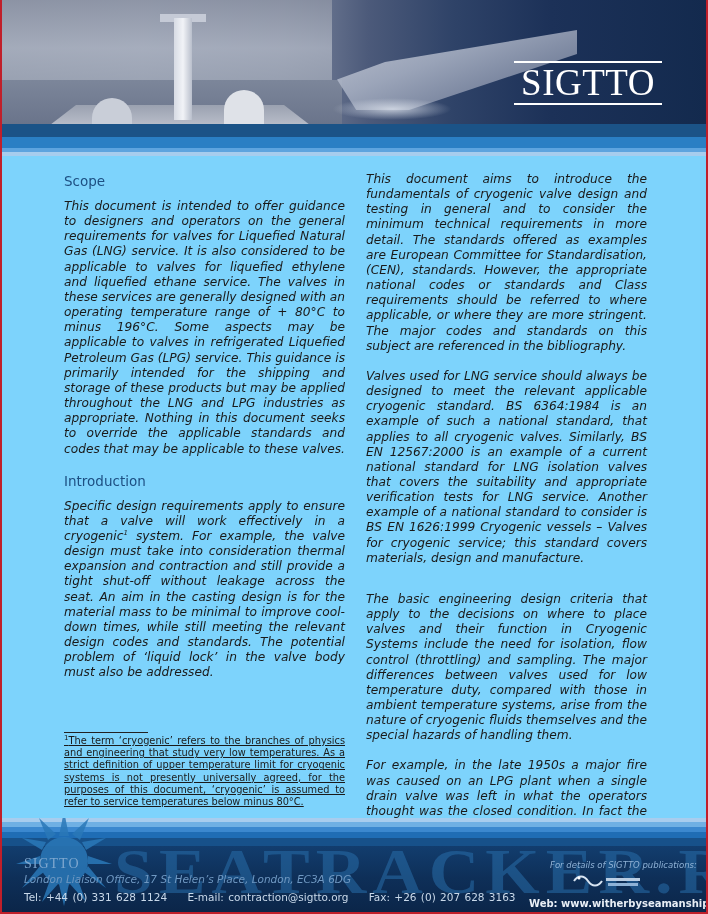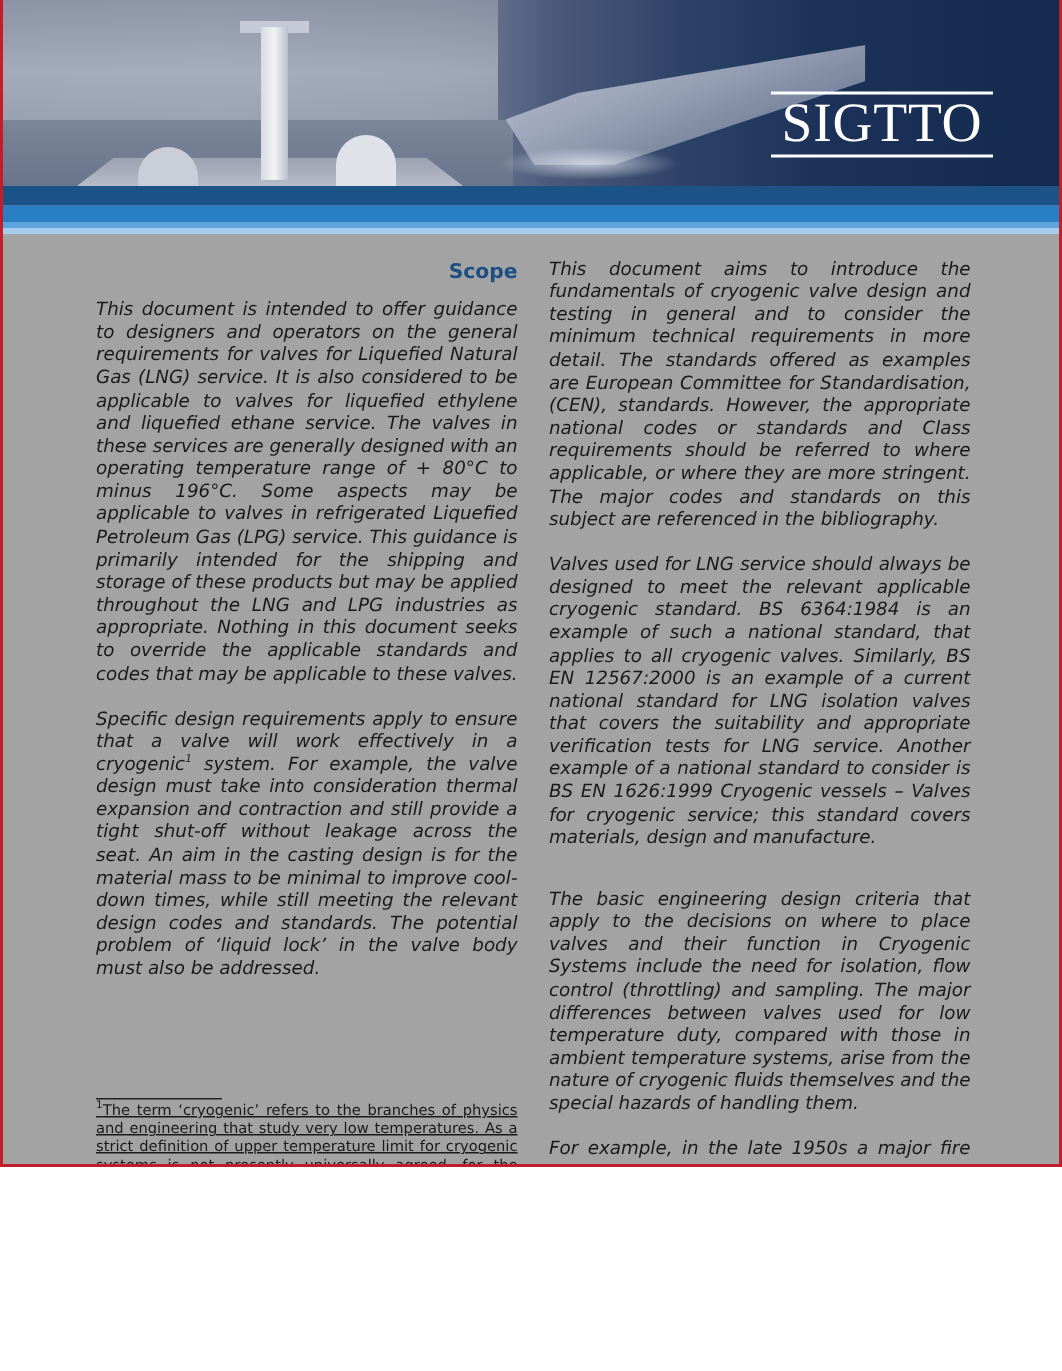--- a/index.html
+++ b/index.html
@@ -1,18 +1,18 @@
 <!DOCTYPE html>
 <html><head>
 <meta charset="utf-8">
 <style>
   * { box-sizing: border-box; margin: 0; padding: 0; }
   html, body { width: 708px; height: 914px; background: #ffffff; overflow: hidden; }
   body { font-family: "DejaVu Sans", sans-serif; position: relative; }
-  .page { position: absolute; left: 0; top: 0; width: 708px; height: 778px; border: 2px solid #c01f2a; border-top: none; overflow: hidden; background: #a3a3a3; }
+  .page { position: absolute; left: 0; top: 0; width: 708px; height: 914px; border: 2px solid #c01f2a; border-top: none; overflow: hidden; background: #7dd3fc; }
 
   
   .banner { position: absolute; left: 0; top: 0; width: 704px; height: 124px;
     background: linear-gradient(90deg, #8a93a5 0%, #9aa3b6 20%, #7e889f 40%, #4c5a7a 52%, #2f4368 64%, #1c3158 78%, #132a4e 100%); overflow: hidden; }
   .banner .sky { position: absolute; left: 0; top: 0; width: 330px; height: 80px; background: linear-gradient(180deg, #8c93a4 0%, #a8afbe 60%, #9ca4b4 100%); opacity: .85; }
   .banner .sea { position: absolute; left: 0; top: 80px; width: 340px; height: 44px; background: linear-gradient(180deg, #7c869a, #6a748b); }
   .banner .mast { position: absolute; left: 172px; top: 18px; width: 18px; height: 102px; background: linear-gradient(90deg,#d7dbe4,#f1f3f7,#b9bfcc); }
   .banner .mast-top { position: absolute; left: 158px; top: 14px; width: 46px; height: 8px; background: #c5cad6; }
   .banner .tank1 { position: absolute; left: 90px; top: 98px; width: 40px; height: 26px; background: #c9ced8; border-radius: 20px 20px 0 0; }
   .banner .tank2 { position: absolute; left: 222px; top: 90px; width: 40px; height: 34px; background: #dfe2e8; border-radius: 20px 20px 0 0; }
@@ -25,21 +25,21 @@
   .stripe { position: absolute; left: 0; width: 704px; }
   .s1 { top: 124px; height: 13px; background: #1b5387; }
   .s2 { top: 137px; height: 11px; background: #2a7fc4; }
   .s3 { top: 148px; height: 4px;  background: #5da4df; }
   .s4 { top: 152px; height: 4px;  background: #a7cdee; }
 
   
   .col { position: absolute; top: 172px; width: 281px; font-size: 12.2px; line-height: 15.15px; color: #1a1a1a; text-align: justify; }
   .col.left { left: 62px; }
   .col.right { left: 364px; }
-  .h { font-size: 13.5px; font-weight: bold; color: #1d4f82; line-height: 18px; margin-bottom: 9px; text-align: right; }
+  .h { font-size: 13.5px; font-weight: normal; color: #1d4f82; line-height: 18px; margin-bottom: 9px; text-align: left; }
   .p { margin-bottom: 15px; font-style: italic; }
   .sup { font-size: 7px; vertical-align: super; line-height: 0; }
   .footrule { position: absolute; left: 62px; top: 732px; width: 84px; height: 1px; background: #222; }
   .footnote { position: absolute; left: 62px; top: 735px; width: 281px; font-size: 9.8px; line-height: 12.2px; color: #1a1a1a; text-align: justify; text-decoration: underline; }
 
   
   .footer { position: absolute; left: 0; top: 818px; width: 704px; height: 96px; overflow: hidden;
     background: linear-gradient(180deg, #a8cdee 0px, #a8cdee 4px, #6fb0e4 4px, #6fb0e4 9px, #3b88cf 9px, #3b88cf 14px, #1f6db5 14px, #1f6db5 20px, #17518a 20px, #17518a 28px, #123d6e 28px, #0e2f58 60px, #0b2548 96px); }
   .sun { position: absolute; left: 12px; top: -12px; width: 100px; height: 100px; }
   .watermark { position: absolute; left: 112px; top: 18px; font-family: "Liberation Serif", serif; font-weight: bold; font-size: 70px; letter-spacing: 6px; color: rgba(40,110,170,.55); white-space: nowrap; transform: scaleY(0.9); transform-origin: left top; }
@@ -73,20 +73,21 @@
     </div>
   </div>
   <div class="stripe s1"></div>
   <div class="stripe s2"></div>
   <div class="stripe s3"></div>
   <div class="stripe s4"></div>
 
   <div class="col left">
     <div class="h">Scope</div>
     <p class="p">This document is intended to offer guidance to designers and operators on the general requirements for valves for Liquefied Natural Gas (LNG) service. It is also considered to be applicable to valves for liquefied ethylene and liquefied ethane service. The valves in these services are generally designed with an operating temperature range of + 80°C to minus 196°C. Some aspects may be applicable to valves in refrigerated Liquefied Petroleum Gas (LPG) service. This guidance is primarily intended for the shipping and storage of these products but may be applied throughout the LNG and LPG industries as appropriate. Nothing in this document seeks to override the applicable standards and codes that may be applicable to these valves.</p>
+    <div class="h">Introduction</div>
     <p class="p"><span>Specific design requirements apply to ensure that a valve will work effectively in a cryogenic</span><span class="sup">1</span><span> system. For example, the valve design must take into consideration thermal expansion and contraction and still provide a tight shut-off without leakage across the seat. An aim in the casting design is for the material mass to be minimal to improve cool-down times, while still meeting the relevant design codes and standards. The potential problem of ‘liquid lock’ in the valve body must also be addressed.</span></p>
   </div>
 
   <div class="footrule"></div>
   <div class="footnote"><span class="sup">1</span><span>The term ‘cryogenic’ refers to the branches of physics and engineering that study very low temperatures.  As a strict definition of upper temperature limit for cryogenic systems is not presently universally agreed, for the purposes of this document, ‘cryogenic’ is assumed to refer to service temperatures below minus 80°C.</span></div>
 
   <div class="col right">
     <p class="p">This document aims to introduce the fundamentals of cryogenic valve design and testing in general and to consider the minimum technical requirements in more detail. The standards offered as examples are European Committee for Standardisation, (CEN), standards.  However, the appropriate national codes or standards and Class requirements should be referred to where applicable, or where they are more stringent. The major codes and standards on this subject are referenced in the bibliography.</p>
     <p class="p" style="margin-bottom:26px;">Valves used for LNG service should always be designed to meet the relevant applicable cryogenic standard. BS 6364:1984 is an example of such a national standard, that applies to all cryogenic valves. Similarly, BS EN 12567:2000 is an example of a current national standard for LNG isolation valves that covers the suitability and appropriate verification tests for LNG service. Another example of a national standard to consider is BS EN 1626:1999 Cryogenic vessels – Valves for cryogenic service; this standard covers materials, design and manufacture.</p>
     <p class="p">The basic engineering design criteria that apply to the decisions on where to place valves and their function in Cryogenic Systems include the need for isolation, flow control (throttling) and sampling. The major differences between valves used for low temperature duty, compared with those in ambient temperature systems, arise from the nature of cryogenic fluids themselves and the special hazards of handling them.</p>

